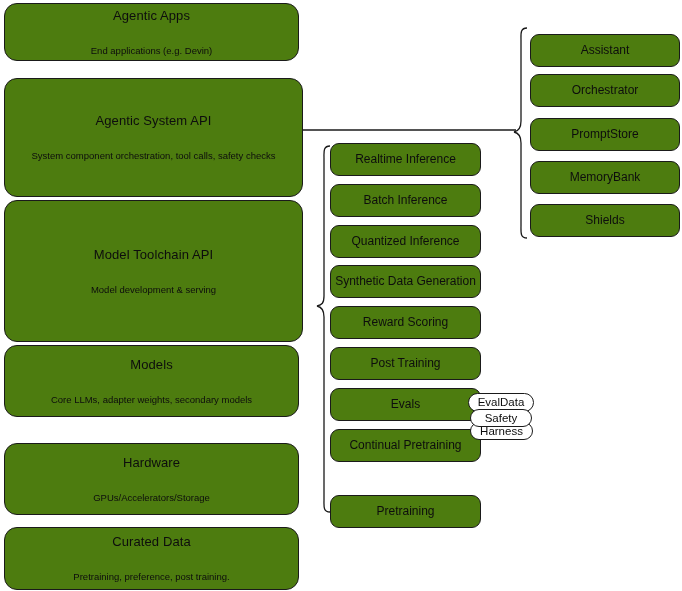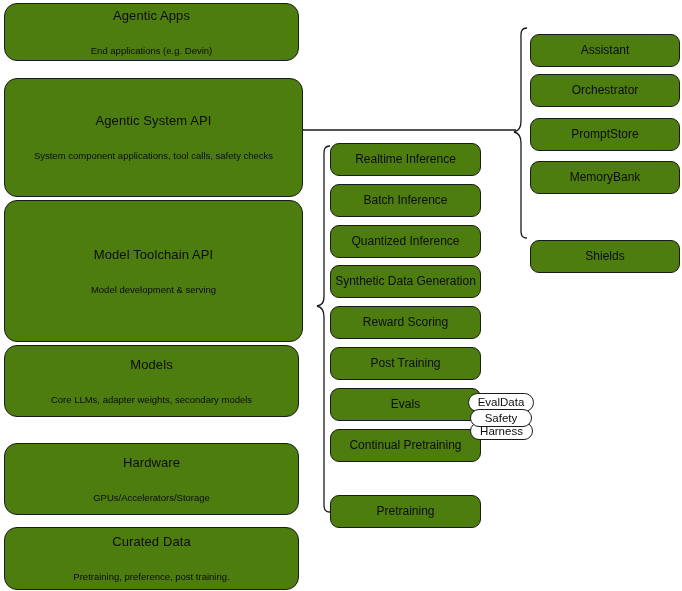--- a/index.html
+++ b/index.html
@@ -114,21 +114,21 @@
              C 324 506, 323 512, 330 512"></path>
   </svg>
 
   <div class="box layer-box" style="left:4px; top:3px; width:295px; height:58px;">
     <div class="layer-title">Agentic Apps</div>
     <div class="layer-sub">End applications (e.g. Devin)</div>
   </div>
 
   <div class="box layer-box" style="left:4px; top:78px; width:299px; height:119px;">
     <div class="layer-title">Agentic System API</div>
-    <div class="layer-sub">System component applications, tool calls, safety checks</div>
+    <div class="layer-sub">System component orchestration, tool calls, safety checks</div>
   </div>
 
   <div class="box layer-box" style="left:4px; top:200px; width:299px; height:142px;">
     <div class="layer-title">Model Toolchain API</div>
     <div class="layer-sub">Model development &amp; serving</div>
   </div>
 
   <div class="box layer-box" style="left:4px; top:345px; width:295px; height:72px;">
     <div class="layer-title">Models</div>
     <div class="layer-sub">Core LLMs, adapter weights, secondary models</div>
@@ -187,17 +187,17 @@
   </div>
   <div class="box item-box" style="left:530px; top:74px; width:150px;">
     <span>Orchestrator</span>
   </div>
   <div class="box item-box" style="left:530px; top:118px; width:150px;">
     <span>PromptStore</span>
   </div>
   <div class="box item-box" style="left:530px; top:161px; width:150px;">
     <span>MemoryBank</span>
   </div>
-  <div class="box item-box" style="left:530px; top:204px; width:150px;margin-top:36px;">
+  <div class="box item-box" style="left:530px; top:204px; width:150px;">
     <span>Shields</span>
   </div>
 
 </div>
 
 </body></html>

